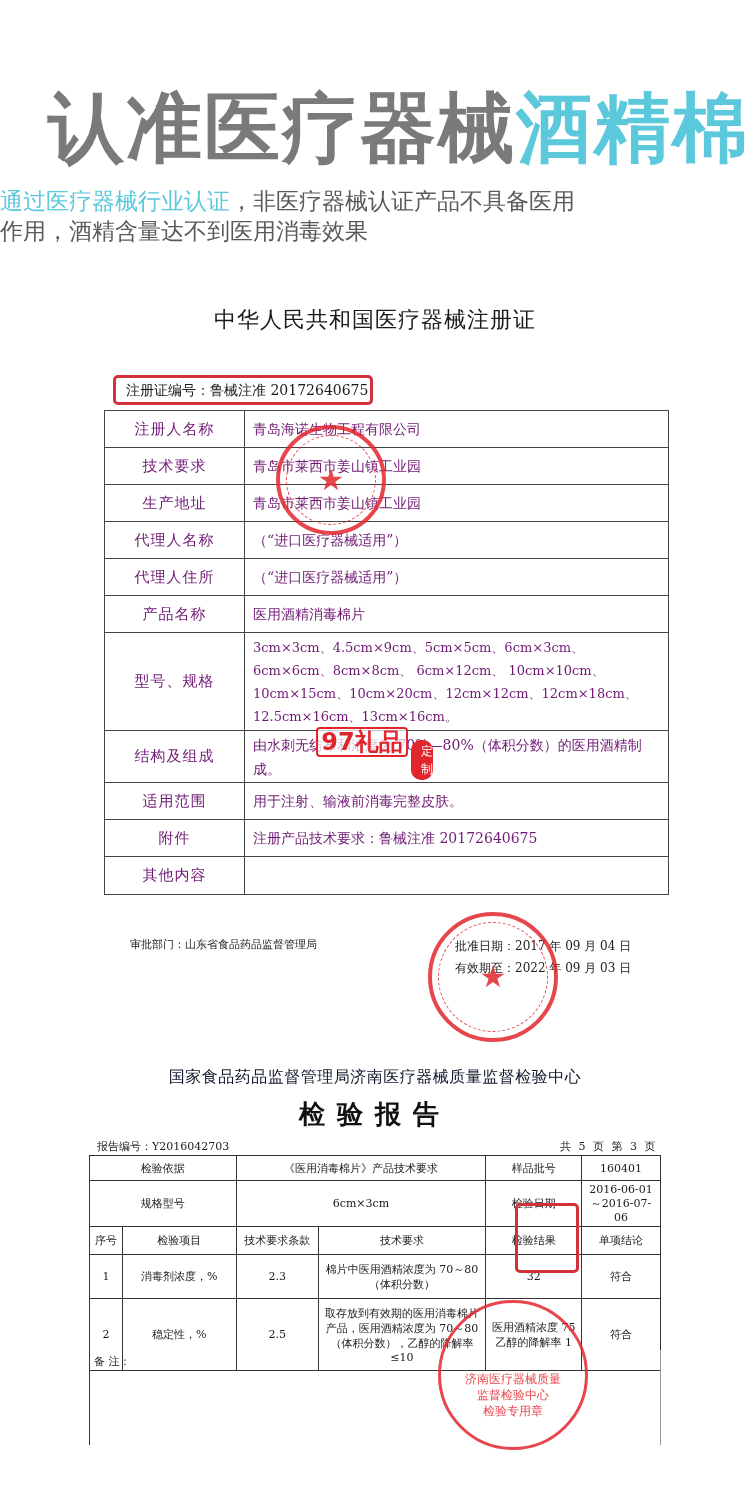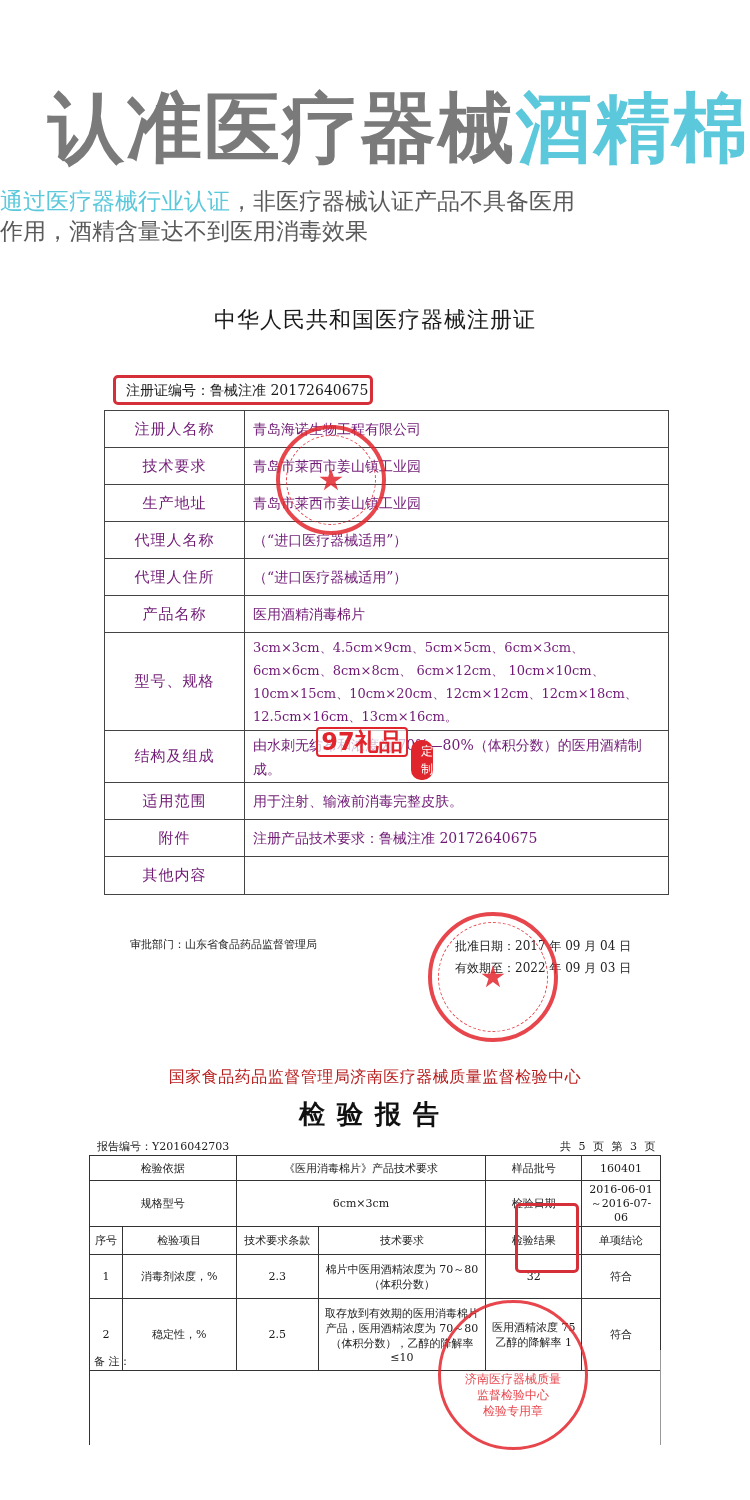--- a/index.html
+++ b/index.html
@@ -66,21 +66,21 @@
   }
   .watermark-tag {
     position: absolute; left: 411px; top: 740px; width: 22px; height: 40px;
     background: #e0252c; border-radius: 10px; color: #fff; font-size: 12px;
     line-height: 18px; text-align: right; padding-top: 2px;
   }
 
   
   .report-org {
     position: absolute; left: 0; top: 1067px; width: 750px; text-align: center;
-    font-size: 16px; color: #b91c1c; letter-spacing: 0.5px;
+    font-size: 16px; color: #0f172a; letter-spacing: 0.5px;
   }
   .report-title {
     position: absolute; left: 0; top: 1097px; width: 750px; text-align: center;
     font-size: 26px; font-weight: bold; letter-spacing: 12px; color: #111;
   }
   .report-no {
     position: absolute; left: 97px; top: 1139px; font-size: 11px; color: #222;
   }
   .report-page {
     position: absolute; left: 560px; top: 1139px; font-size: 11px; color: #222; letter-spacing: 2px;

